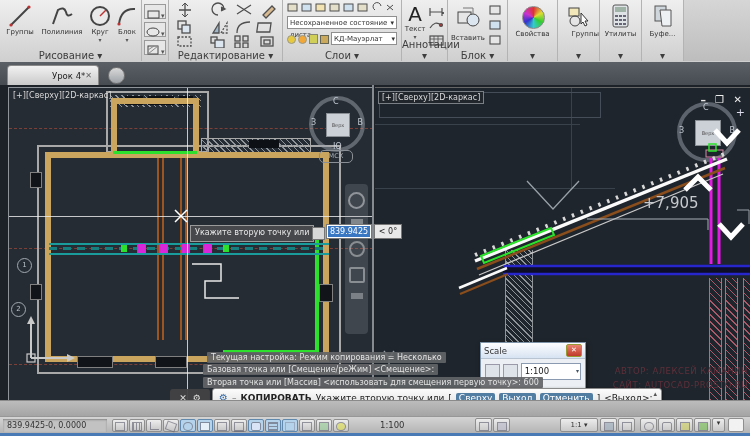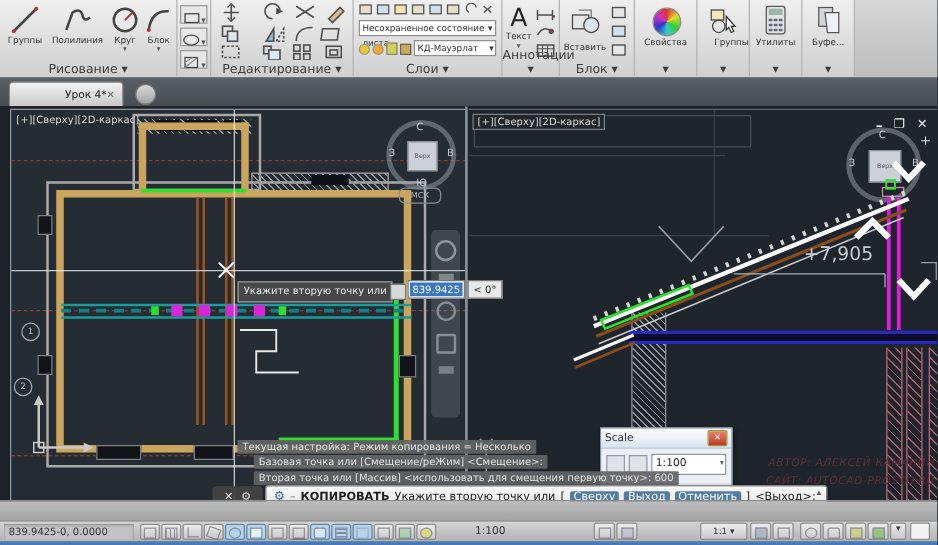--- a/index.html
+++ b/index.html
@@ -367,21 +367,21 @@
     </svg>
 
     <div class="a" style="left:268px;top:106px;font-size:15px;color:#c6cace">+7,905</div>
 
     <div class="a vplabel" style="left:3px;top:3px;background:#20262c;border:1px solid #7a7f85;padding:1px 3px">[+][Сверху][2D-каркас]</div>
     <div class="a" style="right:44px;top:6px;color:#eee;font-size:11px;font-weight:bold">–</div>
     <div class="a" style="right:26px;top:6px;color:#eee;font-size:10px">❐</div>
     <div class="a" style="right:8px;top:6px;color:#eee;font-size:10px;font-weight:bold">✕</div>
     <div class="a" style="right:5px;top:18px;color:#dde;font-size:11px">+</div>
 
-    <div class="a" style="left:185px;top:278px;width:188px;text-align:right;font-style:italic;font-size:8.5px;color:#5e2f3a;letter-spacing:.5px">
+    <div class="a" style="left:185px;top:278px;width:188px;text-align:right;font-size:8.5px;color:#5e2f3a;letter-spacing:.5px">
       <div>АВТОР: АЛЕКСЕЙ КАМАНИН</div>
       <div style="margin-top:4px">САЙТ: AUTOCAD-PROSTO.RU</div>
     </div>
 
     <div class="a" style="left:105px;top:254px;width:104px;height:46px;background:#ecf0f4;border:1px solid #7f93a8;box-shadow:1px 2px 4px rgba(0,0,0,.55)">
       <div style="height:15px;background:linear-gradient(#fdfdfe,#d7e3f2);border-bottom:1px solid #b8c4d2;display:flex;align-items:center;justify-content:space-between;padding:0 3px">
         <span style="font-size:8.5px;color:#333">Scale</span>
         <span style="width:14px;height:11px;background:linear-gradient(#e8836f,#c0392b);border:1px solid #993;border-radius:2px;color:#fff;font-size:7px;text-align:center;line-height:10px">✕</span>
       </div>
       <div style="display:flex;align-items:center;gap:3px;padding:4px 4px">
@@ -396,21 +396,21 @@
   </div>
 </div>
 
 <div class="a" style="left:190px;top:225px;height:15px;background:rgba(72,74,77,.95);border:1px solid #9a9a9a;color:#e8e8e8;font-size:8px;line-height:13px;padding:0 4px">Укажите вторую точку или</div>
 <div class="a" style="left:312px;top:227px;width:11px;height:11px;background:#d8d8d8;border:1px solid #777"></div>
 <div class="a" style="left:326px;top:224px;width:46px;height:15px;background:#fff;border:1px solid #777;box-sizing:border-box">
   <span style="display:block;margin:1px;background:#3a77c2;color:#fff;font-size:8px;line-height:11px;text-align:center">839.9425</span>
 </div>
 <div class="a" style="left:374px;top:224px;width:28px;height:15px;background:#e8e8e8;border:1px solid #777;font-size:8px;color:#222;text-align:center;line-height:13px;box-sizing:border-box">&lt; 0°</div>
 
-<div class="hist" style="left:190px;top:352px">Текущая настройка:  Режим копирования  =  Несколько</div>
+<div class="hist" style="left:207px;top:352px">Текущая настройка:  Режим копирования  =  Несколько</div>
 <div class="hist" style="left:203px;top:364px">Базовая точка или [Смещение/реЖим] &lt;Смещение&gt;:</div>
 <div class="hist" style="left:203px;top:377px">Вторая точка или [Массив] &lt;использовать для смещения первую точку&gt;: 600</div>
 
 <div class="a" style="left:170px;top:389px;width:40px;height:17px;background:rgba(66,66,68,.95);border-radius:3px;display:flex;align-items:center;justify-content:center;gap:6px;color:#ddd;font-size:9px">
   <span>✕</span>
   <span>⚙</span>
 </div>
 <div class="a" style="left:212px;top:388px;width:450px;height:19px;background:linear-gradient(#fcfcfc,#e2e2e2);border:1px solid #8a8a8a;border-radius:3px;box-shadow:0 1px 3px rgba(0,0,0,.5);display:flex;align-items:center;gap:4px;padding:0 6px;box-sizing:border-box;font-size:9px;color:#222">
   <span style="color:#3a6ea5;font-size:10px">⚙</span>
   <span style="color:#777">–</span>

